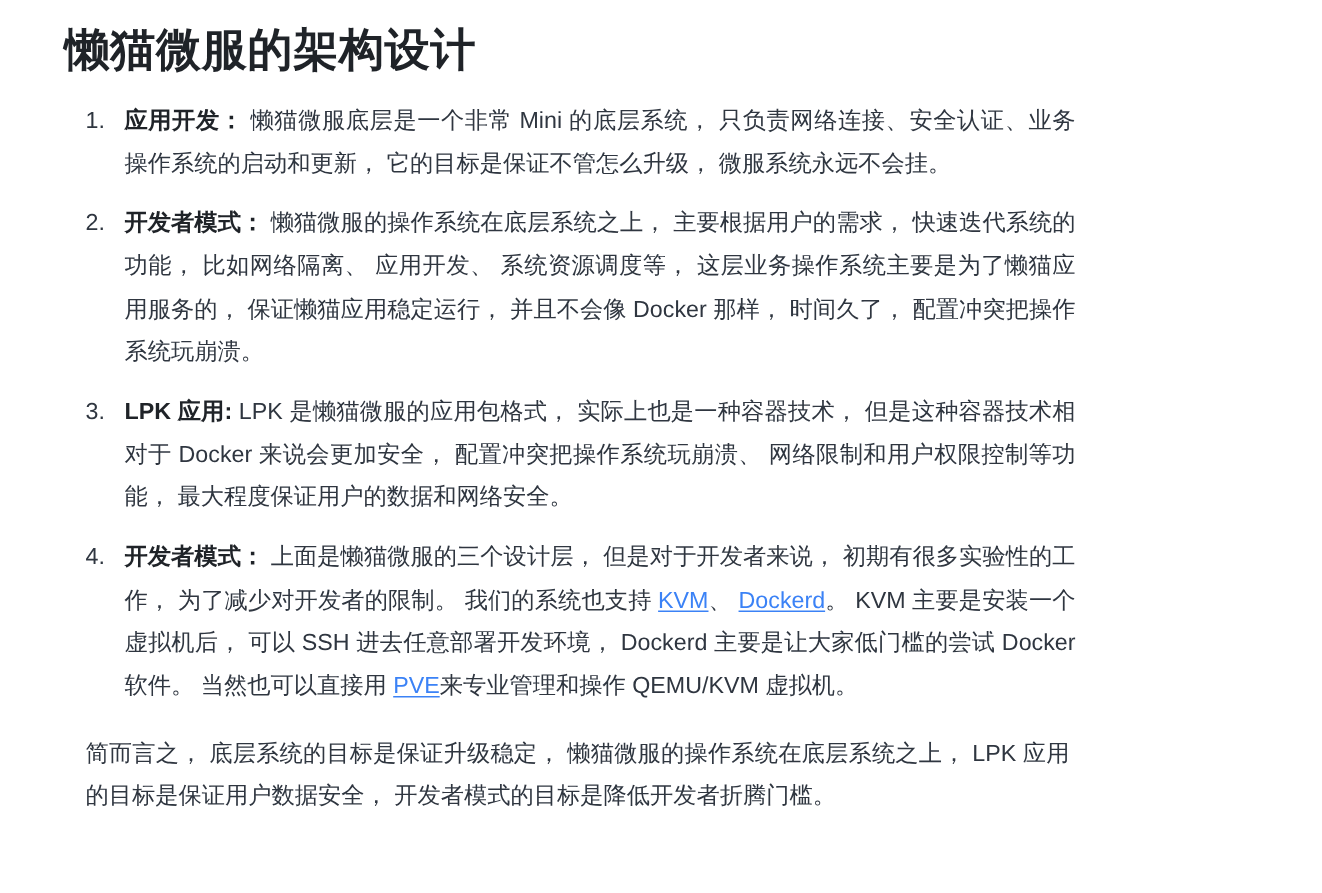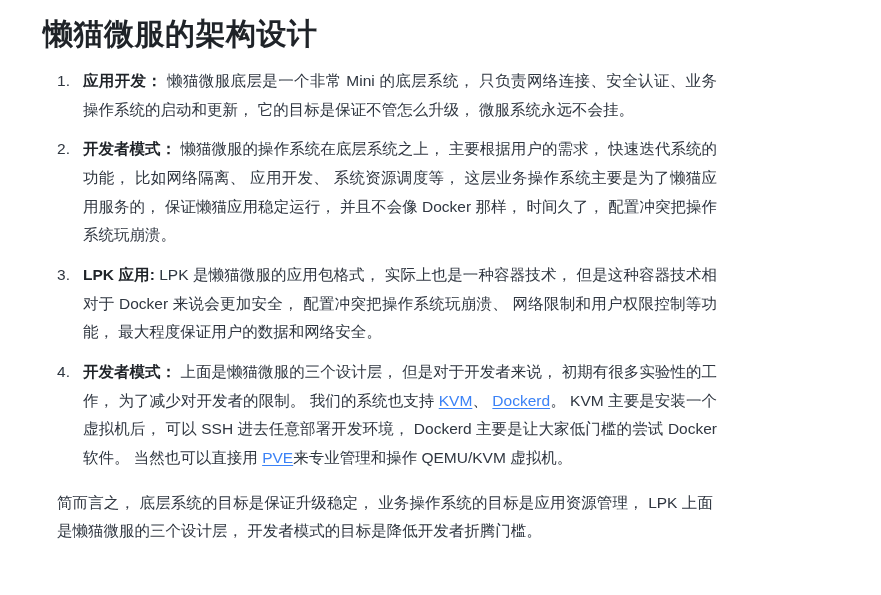--- a/index.html
+++ b/index.html
@@ -94,15 +94,15 @@
     <li>
       <span class="lead">LPK 应用:</span><span class="body-text"> LPK 是懒猫微服的应用包格式， 实际上也是一种容器技术， 但是这种容器技术相对于 Docker 来说会更加安全， 配置冲突把操作系统玩崩溃、 网络限制和用户权限控制等功能， 最大程度保证用户的数据和网络安全。</span>
     </li>
 
     <li>
       <span class="lead">开发者模式：</span><span class="body-text"> 上面是懒猫微服的三个设计层， 但是对于开发者来说， 初期有很多实验性的工作， 为了减少对开发者的限制。 我们的系统也支持 </span><a class="inline-link" href="#">KVM</a><span class="body-text">、 </span><a class="inline-link" href="#">Dockerd</a><span class="body-text">。 KVM 主要是安装一个虚拟机后， 可以 SSH 进去任意部署开发环境， Dockerd 主要是让大家低门槛的尝试 Docker 软件。 当然也可以直接用 </span><a class="inline-link" href="#">PVE</a><span class="body-text">来专业管理和操作 QEMU/KVM 虚拟机。</span>
     </li>
 
   </ol>
 
-  <p class="summary">简而言之， 底层系统的目标是保证升级稳定， 业务操作系统的目标是应用资源管理， LPK 上面是懒猫微服的三个设计层， 开发者模式的目标是降低开发者折腾门槛。</p>
+  <p class="summary">简而言之， 底层系统的目标是保证升级稳定， 懒猫微服的操作系统在底层系统之上， LPK 应用的目标是保证用户数据安全， 开发者模式的目标是降低开发者折腾门槛。</p>
 
 </div>
 
 </body></html>

